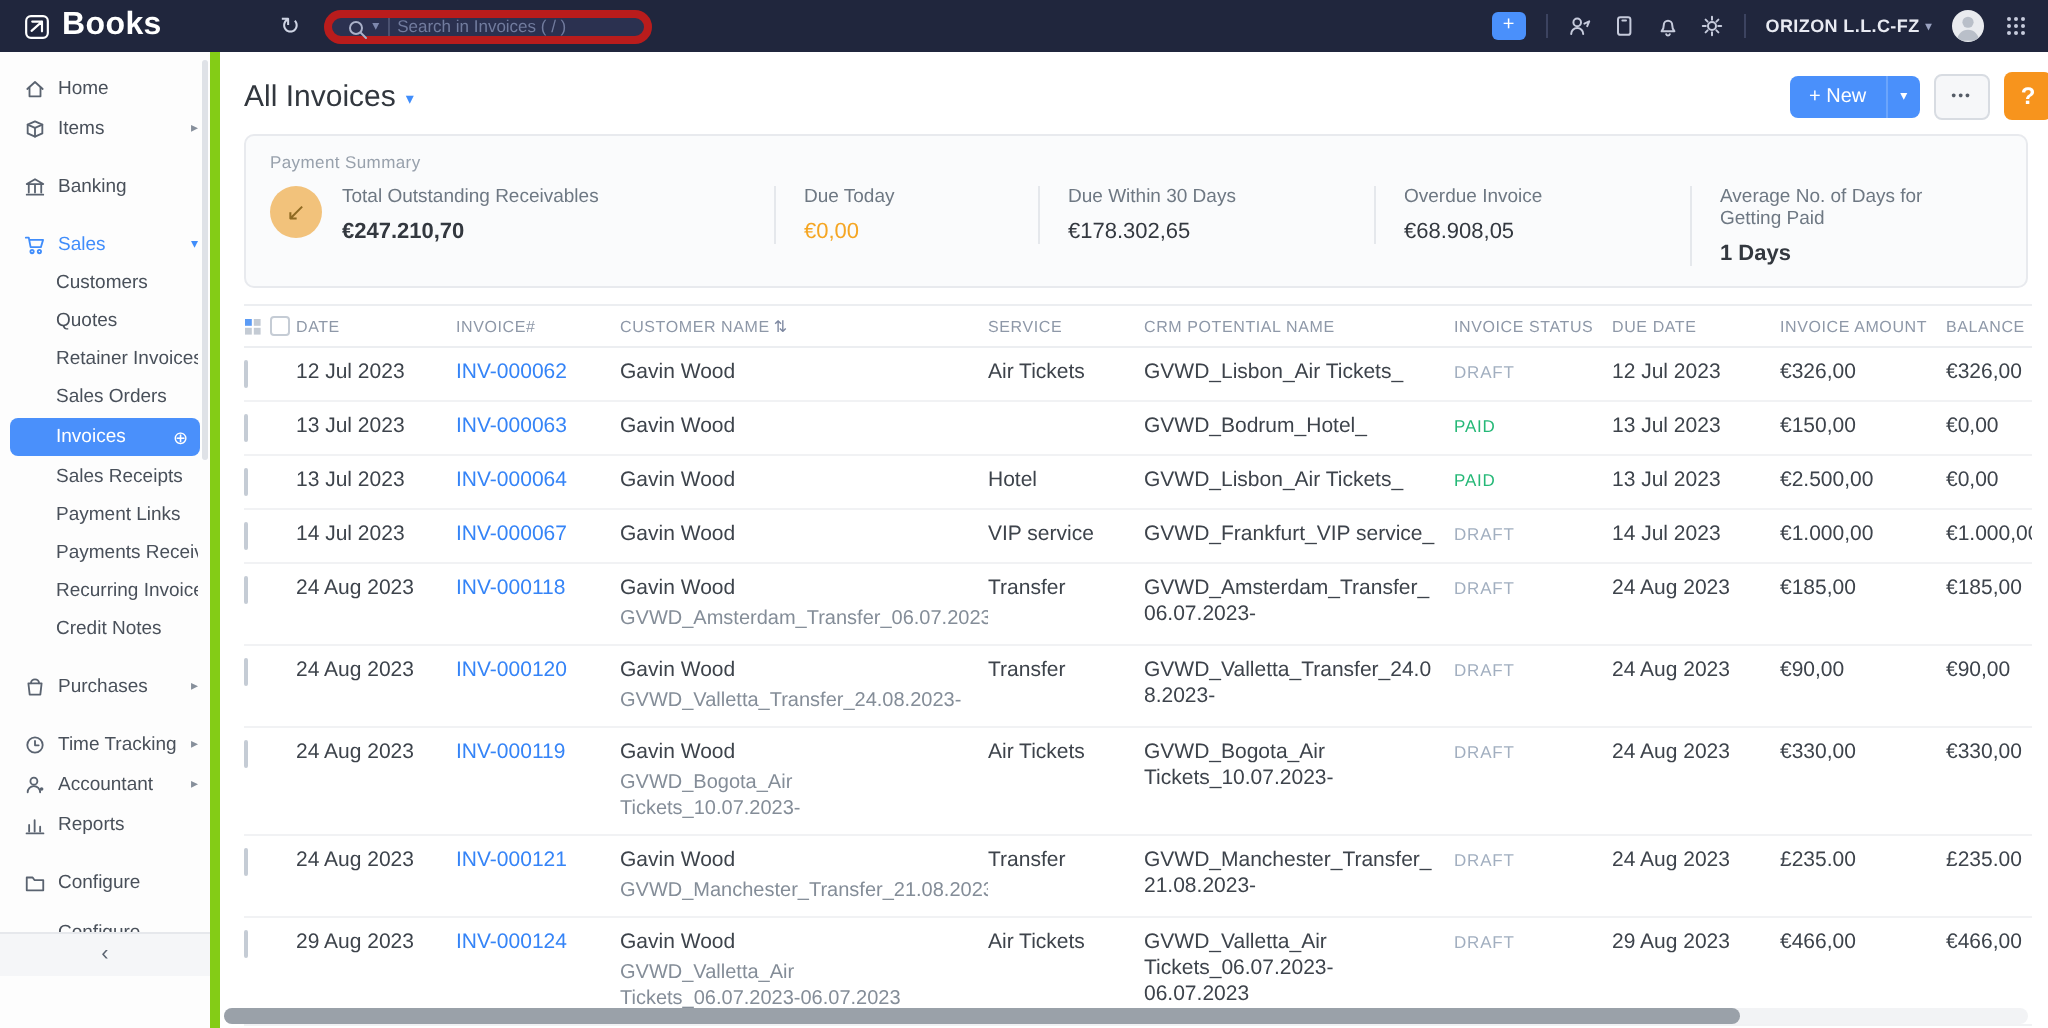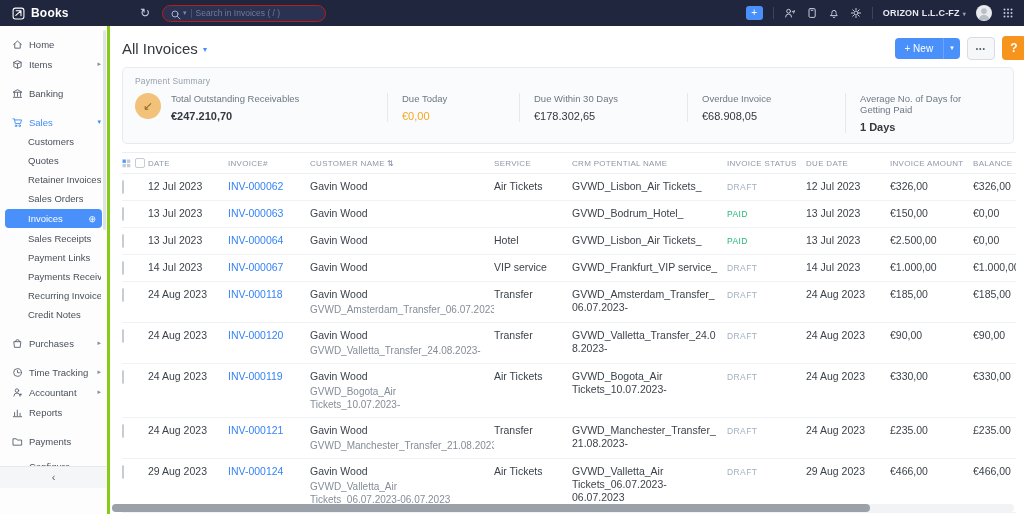--- a/index.html
+++ b/index.html
@@ -4,24 +4,24 @@
 <style>
   * { box-sizing: border-box; margin: 0; padding: 0; }
   html,body { width:1024px; height:514px; overflow:hidden; background:#fff;
               font-family:"Liberation Sans", sans-serif; }
 
   
   .topbar { position:absolute; top:0; left:0; width:1024px; height:26px;
             background:#20263d; color:#fff; display:flex; align-items:center; z-index:20; }
   .logo-wrap { width:110px; display:flex; align-items:center; gap:6px; padding-left:12px; }
   .logo-ico svg { width:13px; height:13px; display:block; }
-  .logo-text { font-size:12px; font-weight:bold; letter-spacing:.2px; }
+  .logo-text { font-size:16px; font-weight:bold; letter-spacing:.2px; }
   .tb-history { margin-left:30px; font-size:12px; color:#cfd4e4; cursor:pointer; }
   .searchbox { margin-left:12px; width:164px; height:17px; background:#2b3150;
-               border:1px solid #b91c1c; border-radius:9px; display:flex; align-items:center;
+               border:4px solid #b91c1c; border-radius:9px; display:flex; align-items:center;
                padding:0 7px; gap:4px; }
   .searchbox svg { width:9px; height:9px; }
   .search-caret { font-size:7px; color:#7e88ad; }
   .search-sep { width:1px; height:9px; background:#4a5170; }
   .searchbox input { background:transparent; border:0; outline:none; color:#cfd4e4;
                      font-size:8.5px; width:110px; font-family:"Liberation Sans",sans-serif; }
   .searchbox input::placeholder { color:#717b9e; }
   .tb-right { margin-left:auto; display:flex; align-items:center; gap:10px; padding-right:10px; }
   .tb-plus { width:17px; height:14px; background:#4a90fb; border-radius:3px; color:#fff;
              font-size:10px; line-height:13px; text-align:center; cursor:pointer; }
@@ -29,21 +29,21 @@
   .tb-ico { width:12px; height:12px; color:#c6cbdc; cursor:pointer; }
   .tb-ico svg { width:12px; height:12px; display:block; }
   .tb-org { font-size:9px; font-weight:bold; letter-spacing:.2px; color:#e8eaf2;
             display:flex; align-items:center; gap:3px; cursor:pointer; }
   .tb-org .crt { font-size:6px; color:#9aa2c0; }
   .tb-avatar { width:16px; height:16px; border-radius:50%; background:#e9ebef; overflow:hidden; cursor:pointer; }
   .tb-avatar svg { width:16px; height:16px; display:block; }
 
   
   .sidebar { position:absolute; top:26px; left:0; width:110px; bottom:0; background:#fdfdfd;
-             border-right:3px solid #84cc16; font-size:9.5px; color:#49505a; }
+             border-right:5px solid #84cc16; font-size:9.5px; color:#49505a; }
   .sb-scroll { position:absolute; top:4px; right:1px; width:3px; height:200px;
                background:#dfe2e7; border-radius:2px; }
   .sb-nav { padding-top:8px; }
   .sb-item { display:flex; align-items:center; height:20px; padding:0 6px 0 12px;
              cursor:pointer; position:relative; }
   .sb-item.gap { margin-top:9px;align-items:center; }
   .sb-item.sub { padding-left:28px; height:19px; }
   .sb-ico { width:11px; height:11px; margin-right:6px; color:#5a6370; flex:0 0 auto; }
   .sb-ico svg { width:11px; height:11px; display:block; }
   .sb-label { white-space:nowrap; overflow:hidden; }
@@ -320,21 +320,21 @@
           </svg>
         </span>
         <span class="sb-label">Reports</span>
       </div>
       <div class="sb-item root gap">
         <span class="sb-ico">
           <svg viewBox="0 0 12 12" fill="none" stroke="currentColor" stroke-width="1" stroke-linecap="round" stroke-linejoin="round">
             <path d="M1.5 3 h3.2 l1 1.4 h4.8 V10 H1.5 Z"></path>
           </svg>
         </span>
-        <span class="sb-label">Payments</span>
+        <span class="sb-label">Configure</span>
       </div>
     </nav>
   <div class="sb-scroll"></div>
   <div class="sb-footer">
     <div class="sb-config">
       <span class="sb-ico">
           <svg viewBox="0 0 12 12" fill="none" stroke="currentColor" stroke-width="1" stroke-linecap="round" stroke-linejoin="round">
             <rect x="1.6" y="1.6" width="3.6" height="3.6"></rect>
             <rect x="6.8" y="1.6" width="3.6" height="3.6"></rect>
             <rect x="1.6" y="6.8" width="3.6" height="3.6"></rect>

